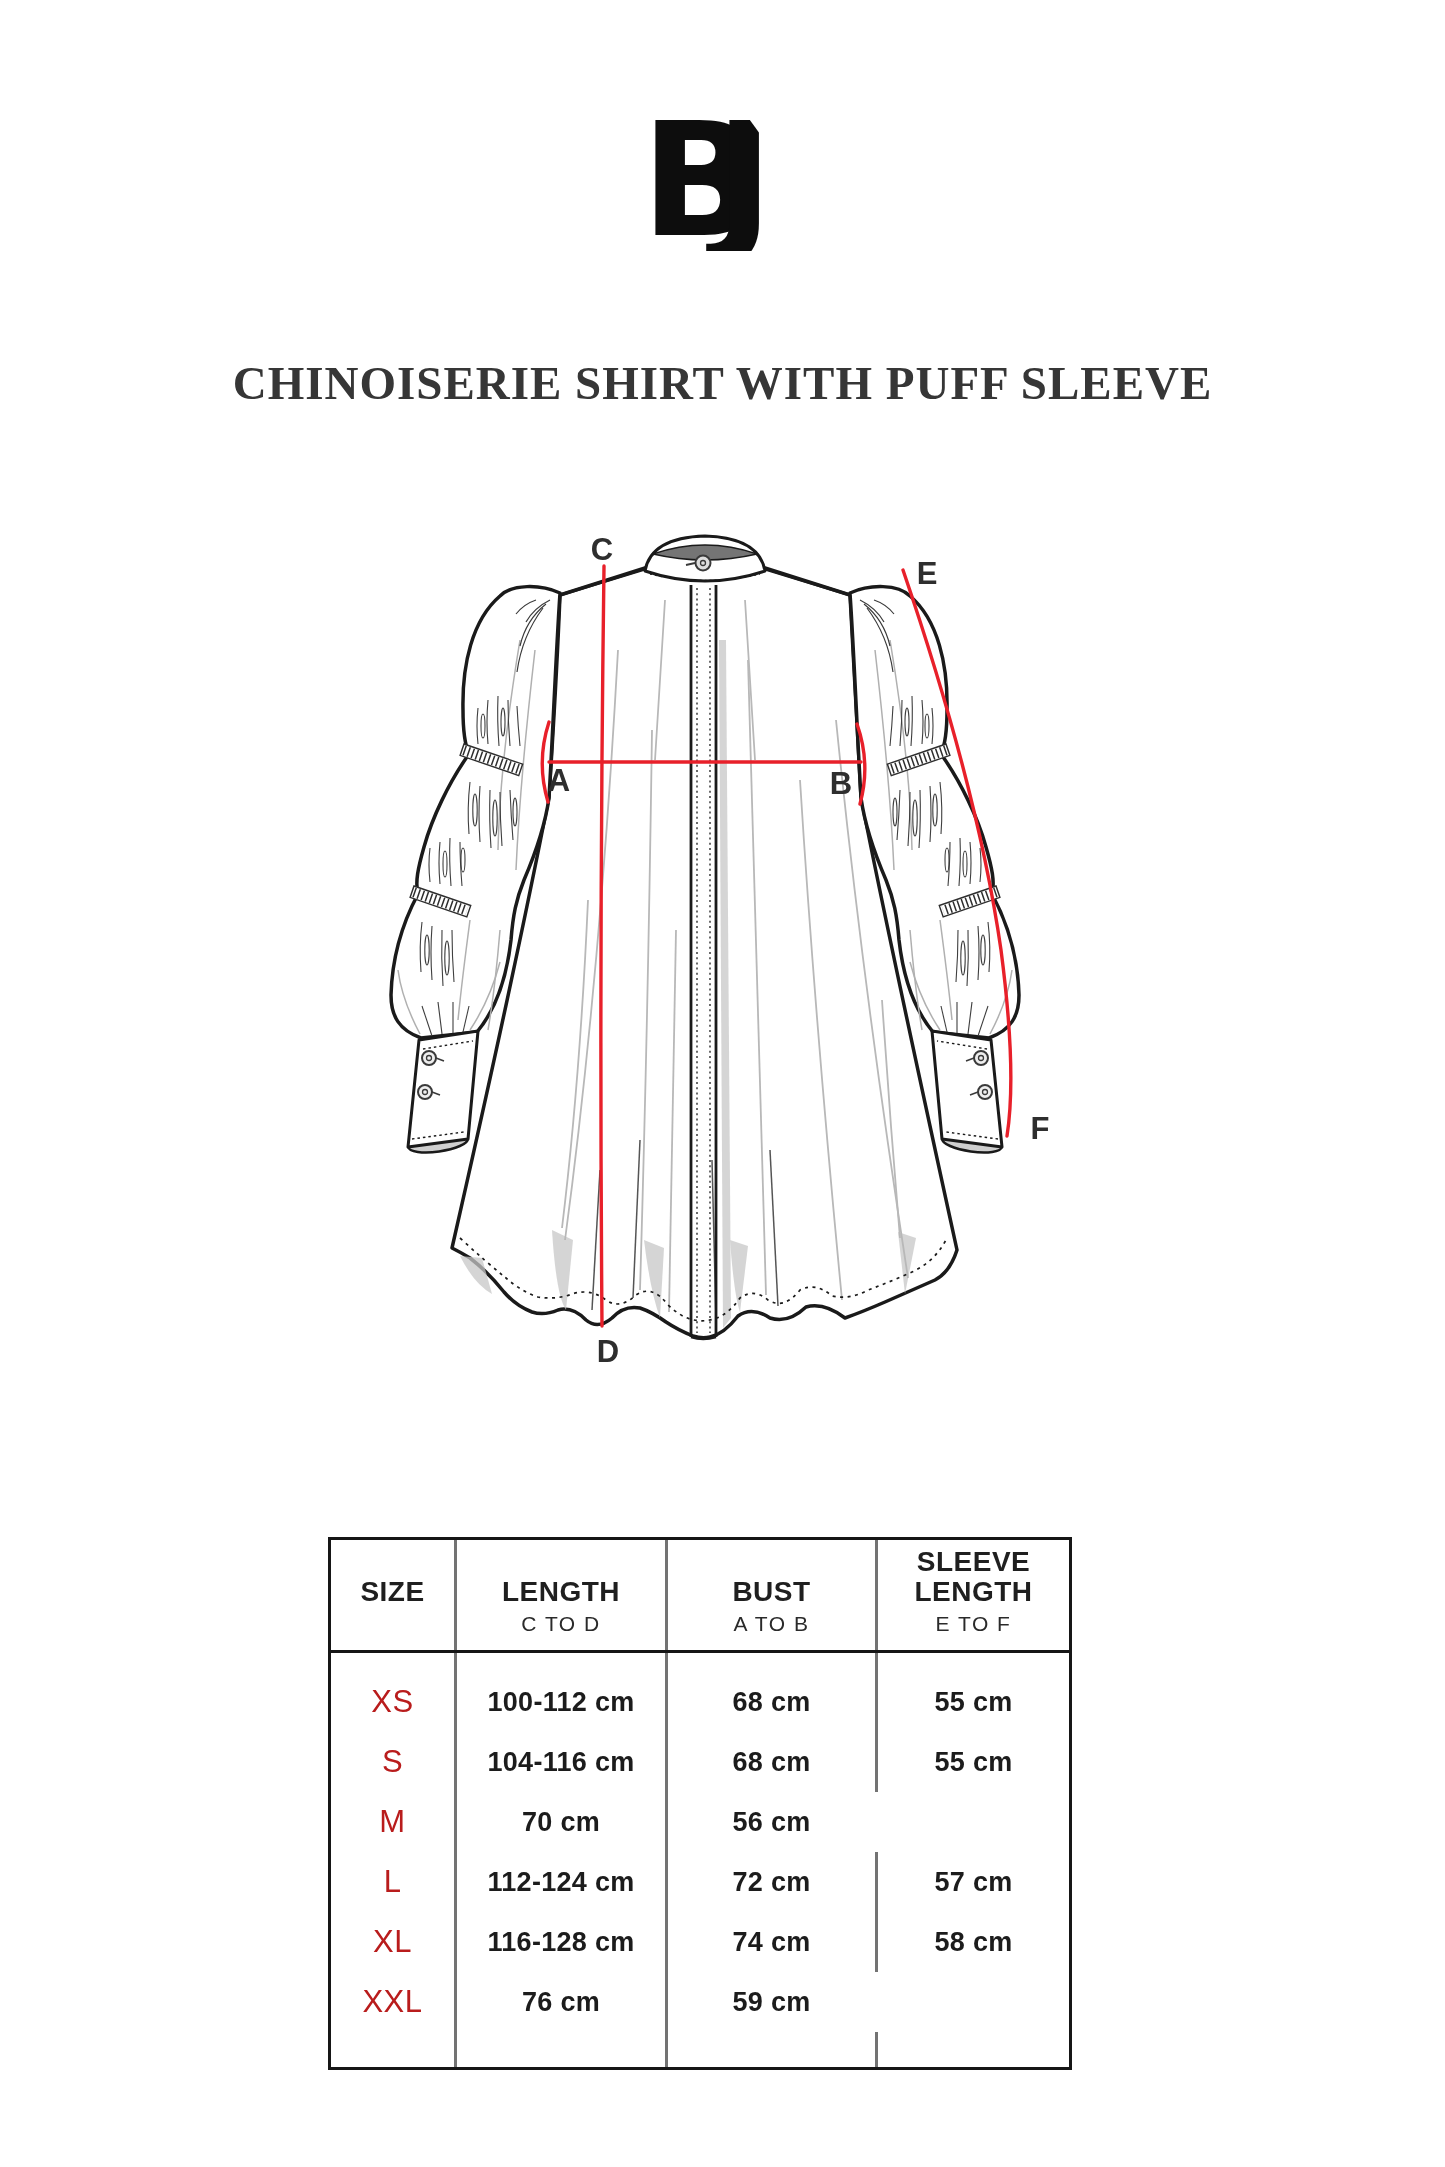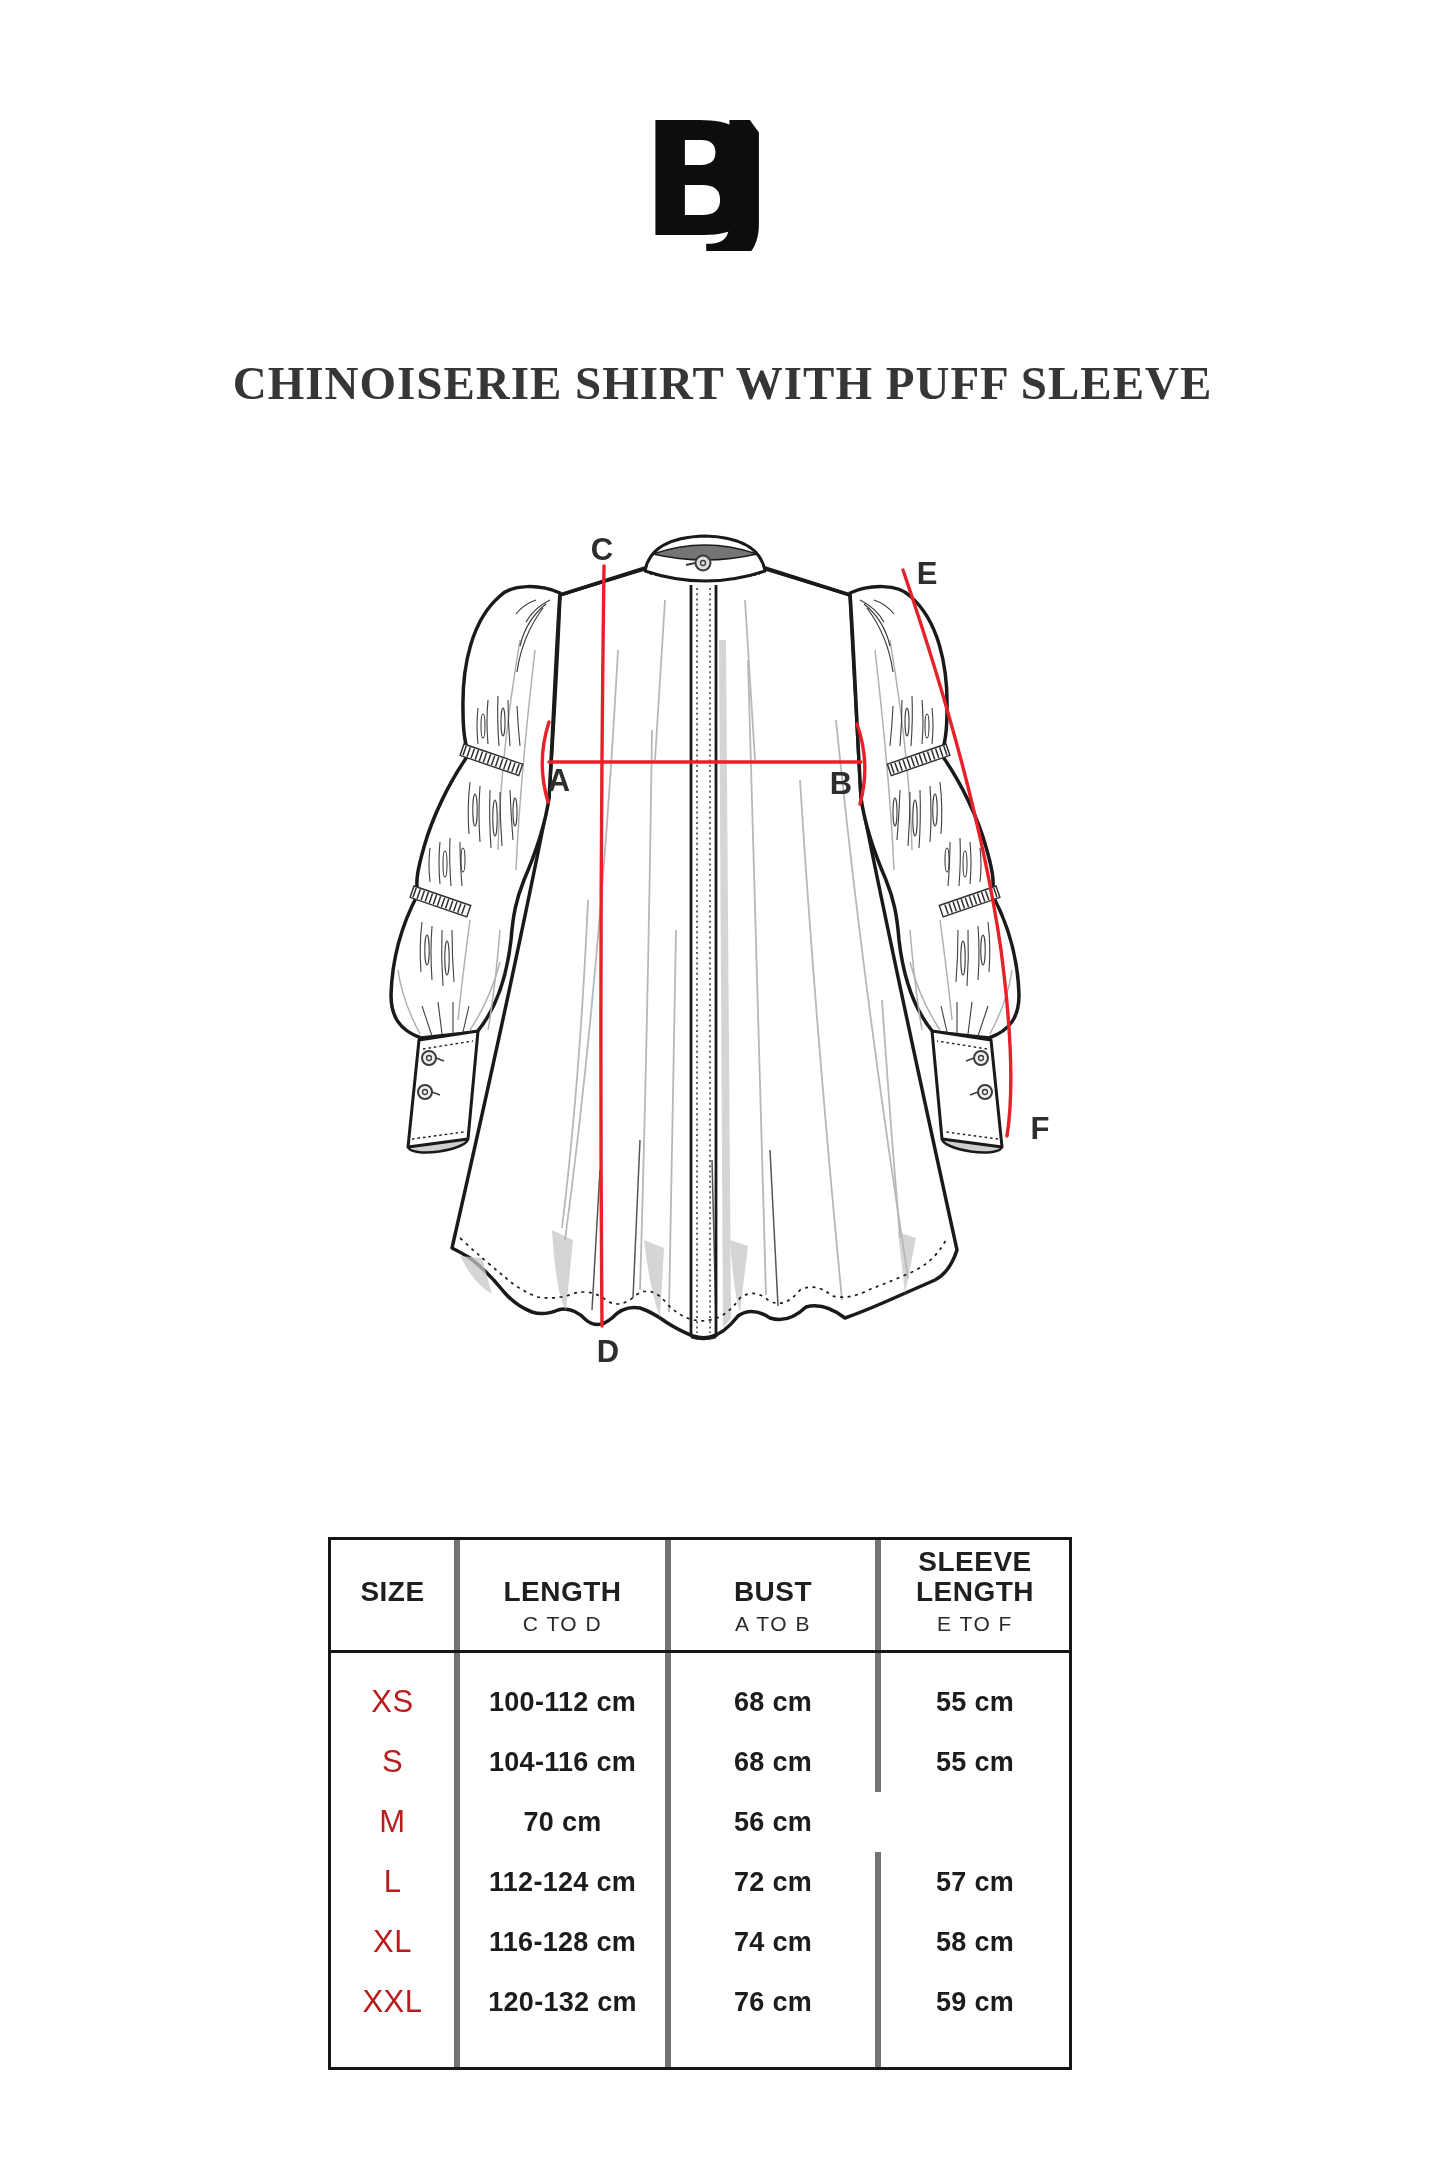--- a/index.html
+++ b/index.html
@@ -8,21 +8,21 @@
   .logo{position:absolute;left:645px;top:116px;width:160px;height:135px;}
   .page-title{position:absolute;left:0;top:356px;width:100%;text-align:center;
         font-family:Liberation Serif, serif;font-weight:bold;font-size:47px;
         letter-spacing:1px;color:#363636;}
   .drawing{position:absolute;left:280px;top:520px;width:800px;height:860px;}
   
   .size-table{position:absolute;left:328px;top:1537px;width:744px;height:533px;
         border:3px solid #161616;box-sizing:border-box;background:#fff;}
   .t-row{display:grid;grid-template-columns:123px 211px 210px 194px;}
   .t-cell{box-sizing:border-box;}
-  .t-cell + .t-cell{border-left:6px solid #737373;}
+  .t-cell + .t-cell{border-left:3px solid #737373;}
   .t-header{height:110px;border-bottom:3px solid #161616;}
   .t-header .t-cell{display:flex;flex-direction:column;justify-content:flex-end;
         align-items:center;padding-bottom:14px;}
   .h-main{font-weight:bold;font-size:28px;line-height:1.08;color:#1f1f1f;text-align:center;
         letter-spacing:.5px;max-width:170px;}
   .h-sub{font-weight:normal;font-size:21px;line-height:1.1;min-height:24px;color:#2a2a2a;
         letter-spacing:1.5px;margin-top:5px;}
   .t-spacer-top{height:19px;}
   .t-spacer-bottom{height:35px;}
   .t-body{height:60px;}
@@ -318,23 +318,20 @@
         </div>
       <div class="t-cell">
           <span class="c-val">58 cm</span>
         </div>
     </div>
     <div class="t-row t-body">
       <div class="t-cell">
           <span class="c-size">XXL</span>
         </div>
       <div class="t-cell">
-          <span class="c-val">120-132 cm</span>
-        </div>
-      <div class="t-cell">
           <span class="c-val">76 cm</span>
         </div>
       <div class="t-cell">
           <span class="c-val">59 cm</span>
         </div>
     </div>
 
     <div class="t-row t-spacer-bottom">
       <div class="t-cell"></div>
         <div class="t-cell"></div>

